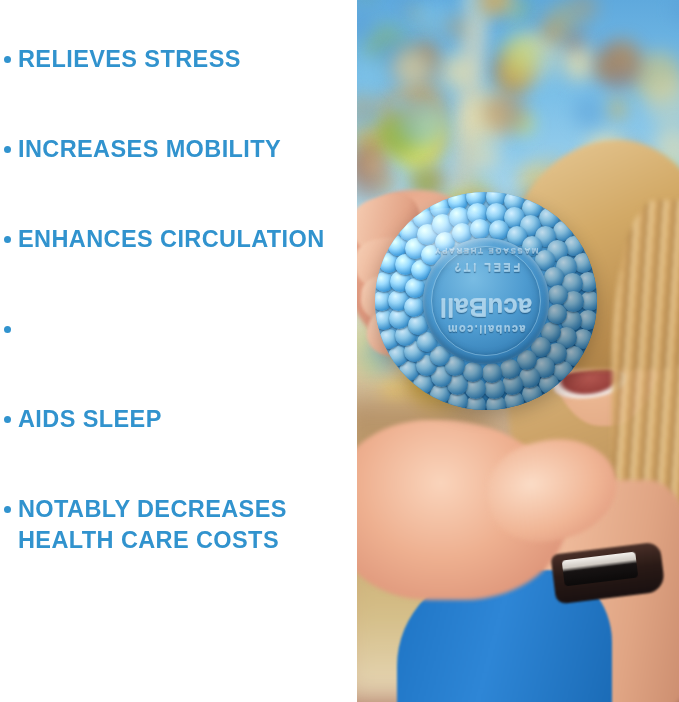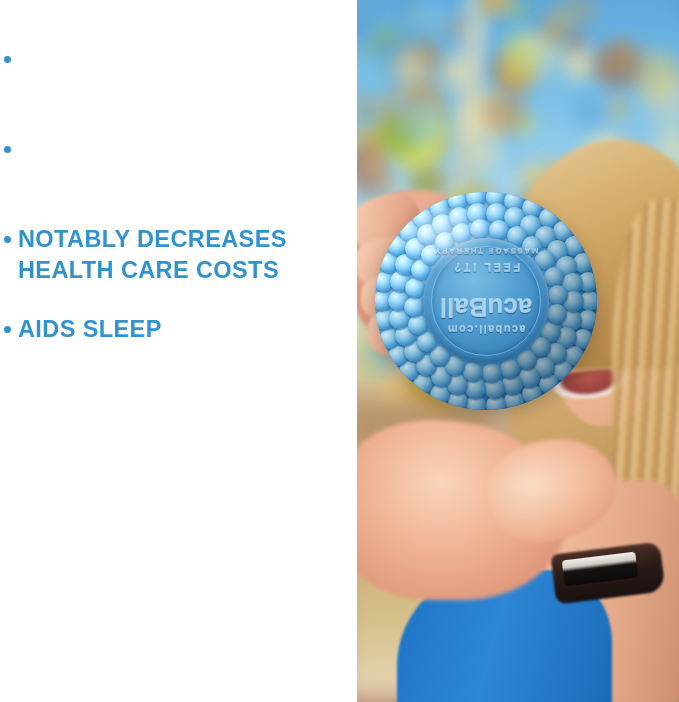--- a/index.html
+++ b/index.html
@@ -366,39 +366,48 @@
   }
 </style>
 </head>
 <body>
 
 <div id="page">
 
   <div id="benefits-panel">
 
 
+    <div class="benefit-item">
+      <span class="bullet"></span>
+      <span class="benefit-text">RELIEVES STRESS</span>
+    </div>
+
+    <div class="benefit-item">
+      <span class="bullet"></span>
+      <span class="benefit-text">INCREASES MOBILITY</span>
+    </div>
+
+    <div class="benefit-item">
+      <span class="bullet"></span>
+      <span class="benefit-text">ENHANCES CIRCULATION</span>
+    </div>
 
     <div class="benefit-item">
       <span class="bullet"></span>
     </div>
 
-
     <div class="benefit-item">
       <span class="bullet"></span>
+      <span class="benefit-text">AIDS SLEEP</span>
     </div>
 
     <div class="benefit-item two-line">
       <span class="bullet"></span>
       <span class="benefit-text">NOTABLY DECREASES
 HEALTH CARE COSTS</span>
-    </div>
-
-    <div class="benefit-item">
-      <span class="bullet"></span>
-      <span class="benefit-text">AIDS SLEEP</span>
     </div>
 
   </div>
 
   <div id="photo">
 
     <div class="sky"></div>
     <div class="trunk"></div>
     <div id="bokeh-layer">
         <div class="bokeh" style="width: 36.2705px; height: 36.2705px; left: 86.7574px; top: 196.917px; background: rgb(207, 224, 106); opacity: 0.67;"></div>

